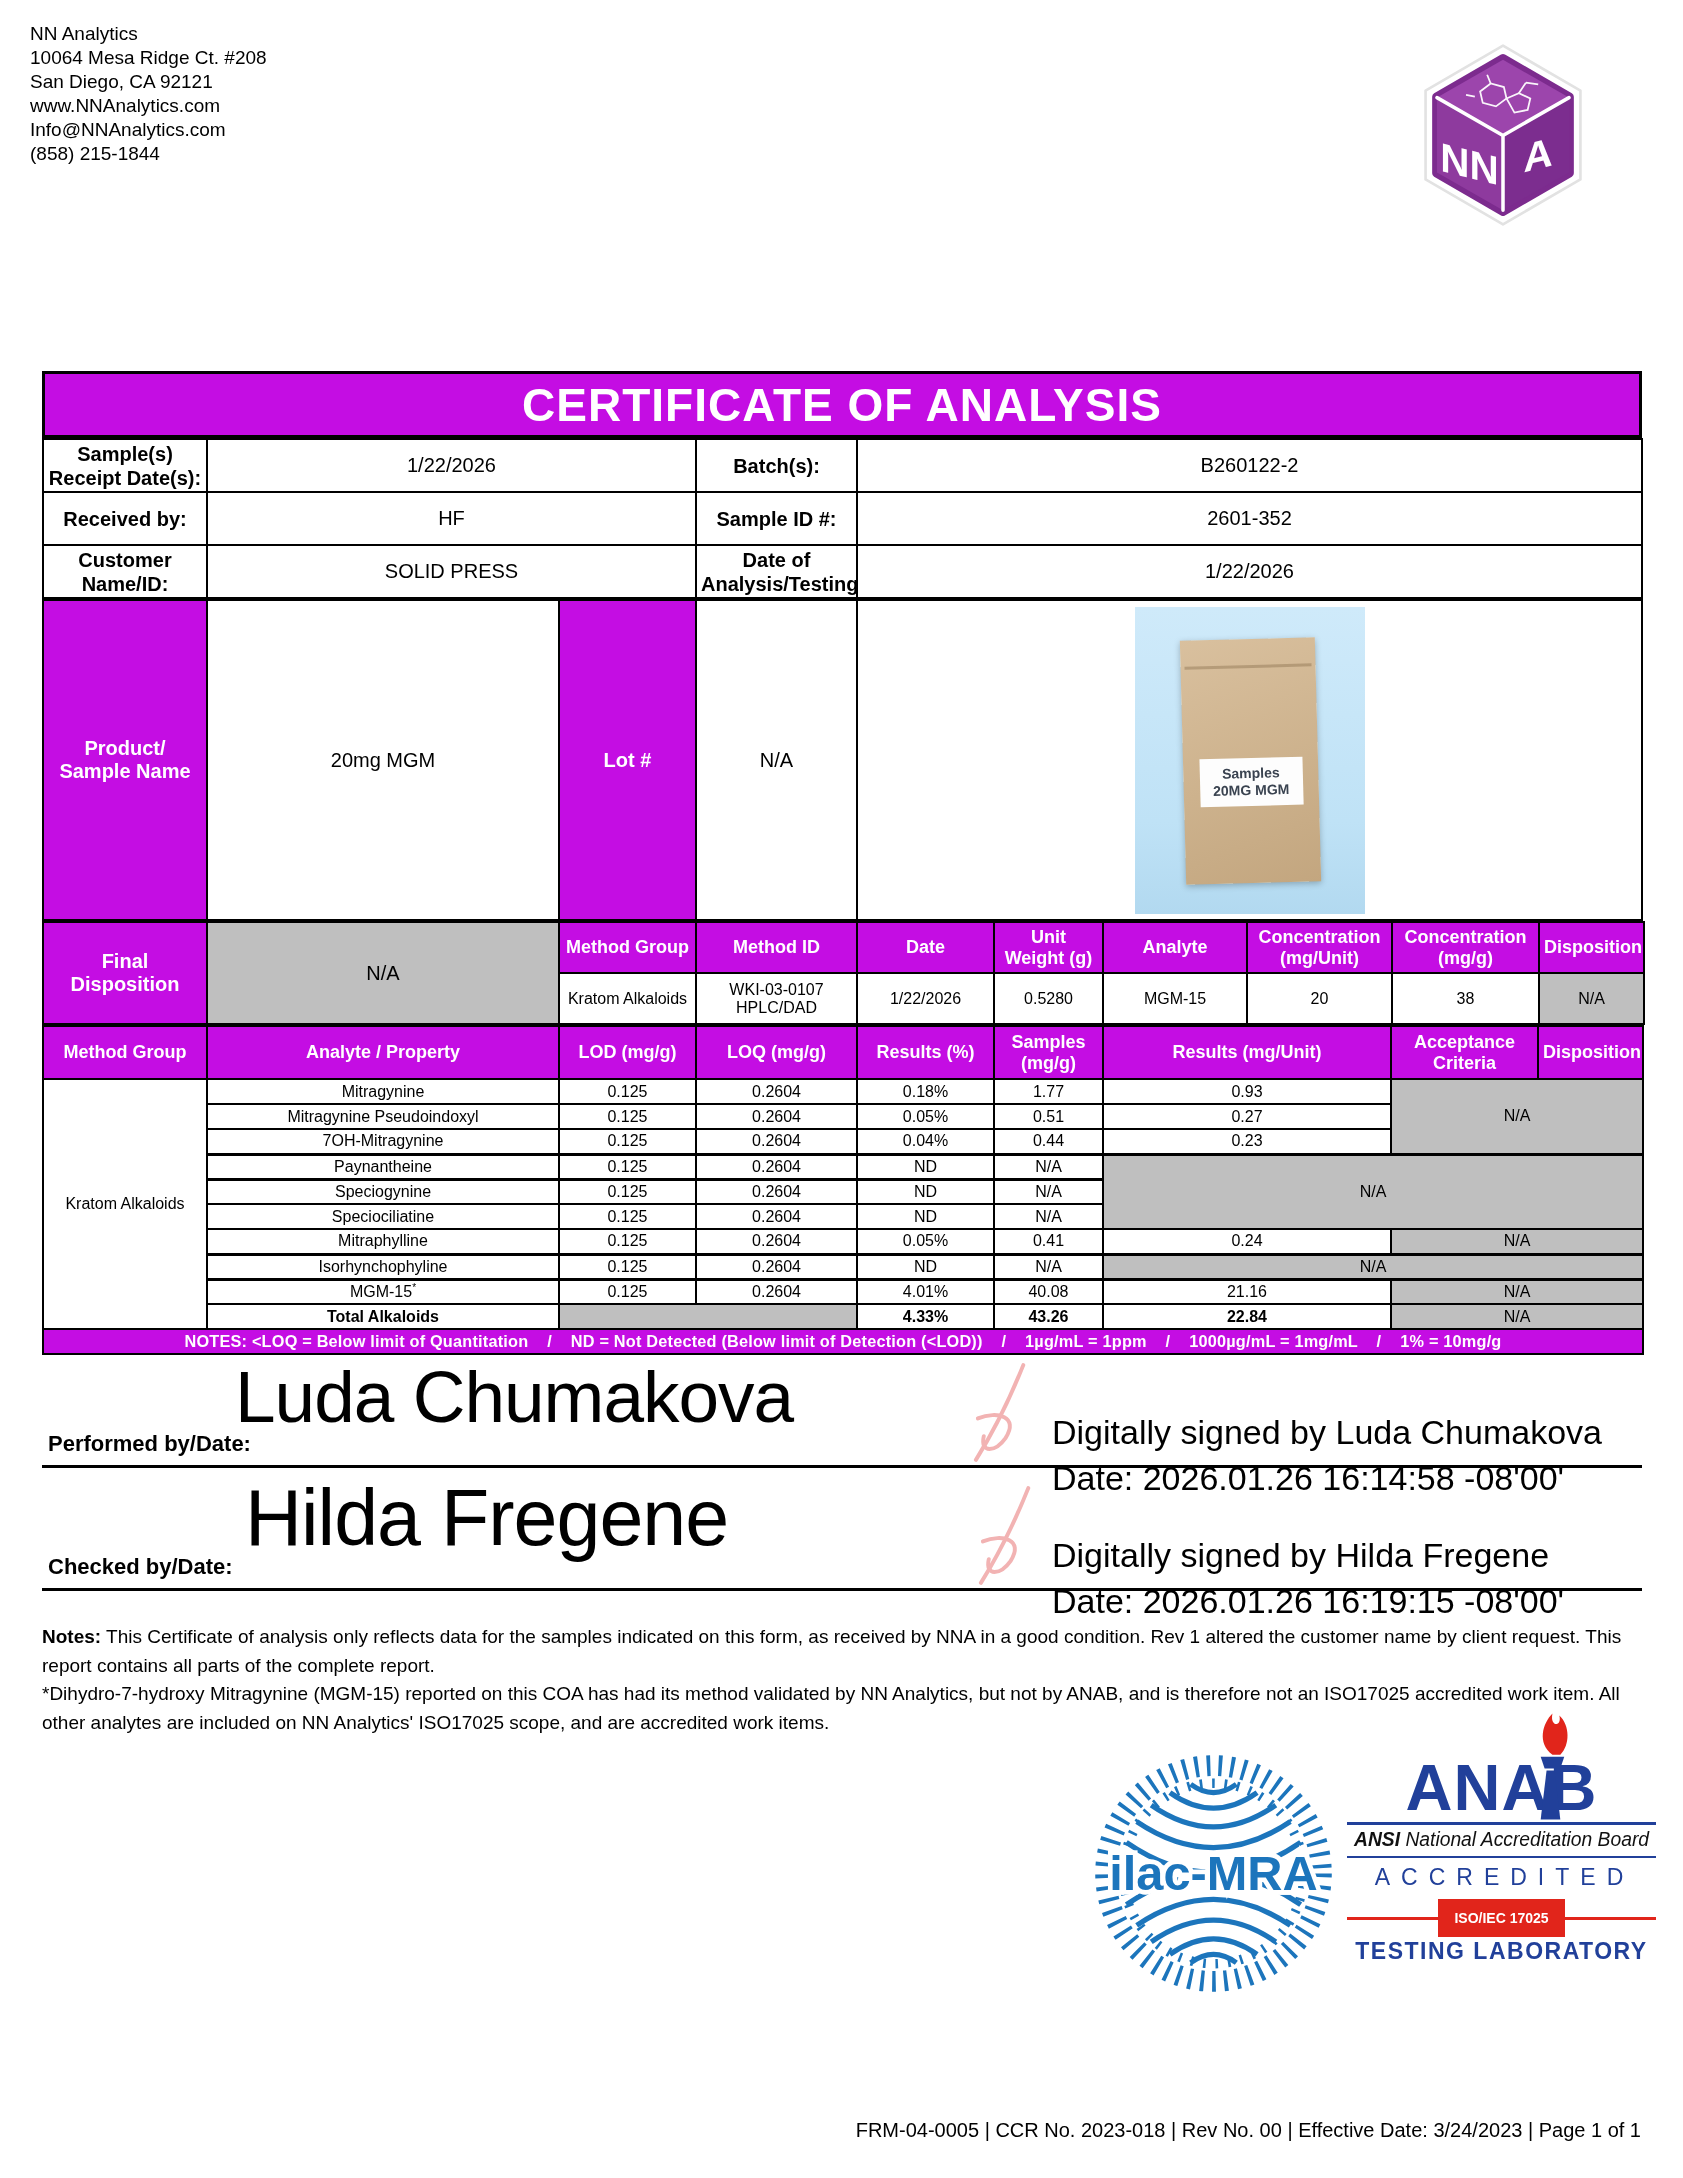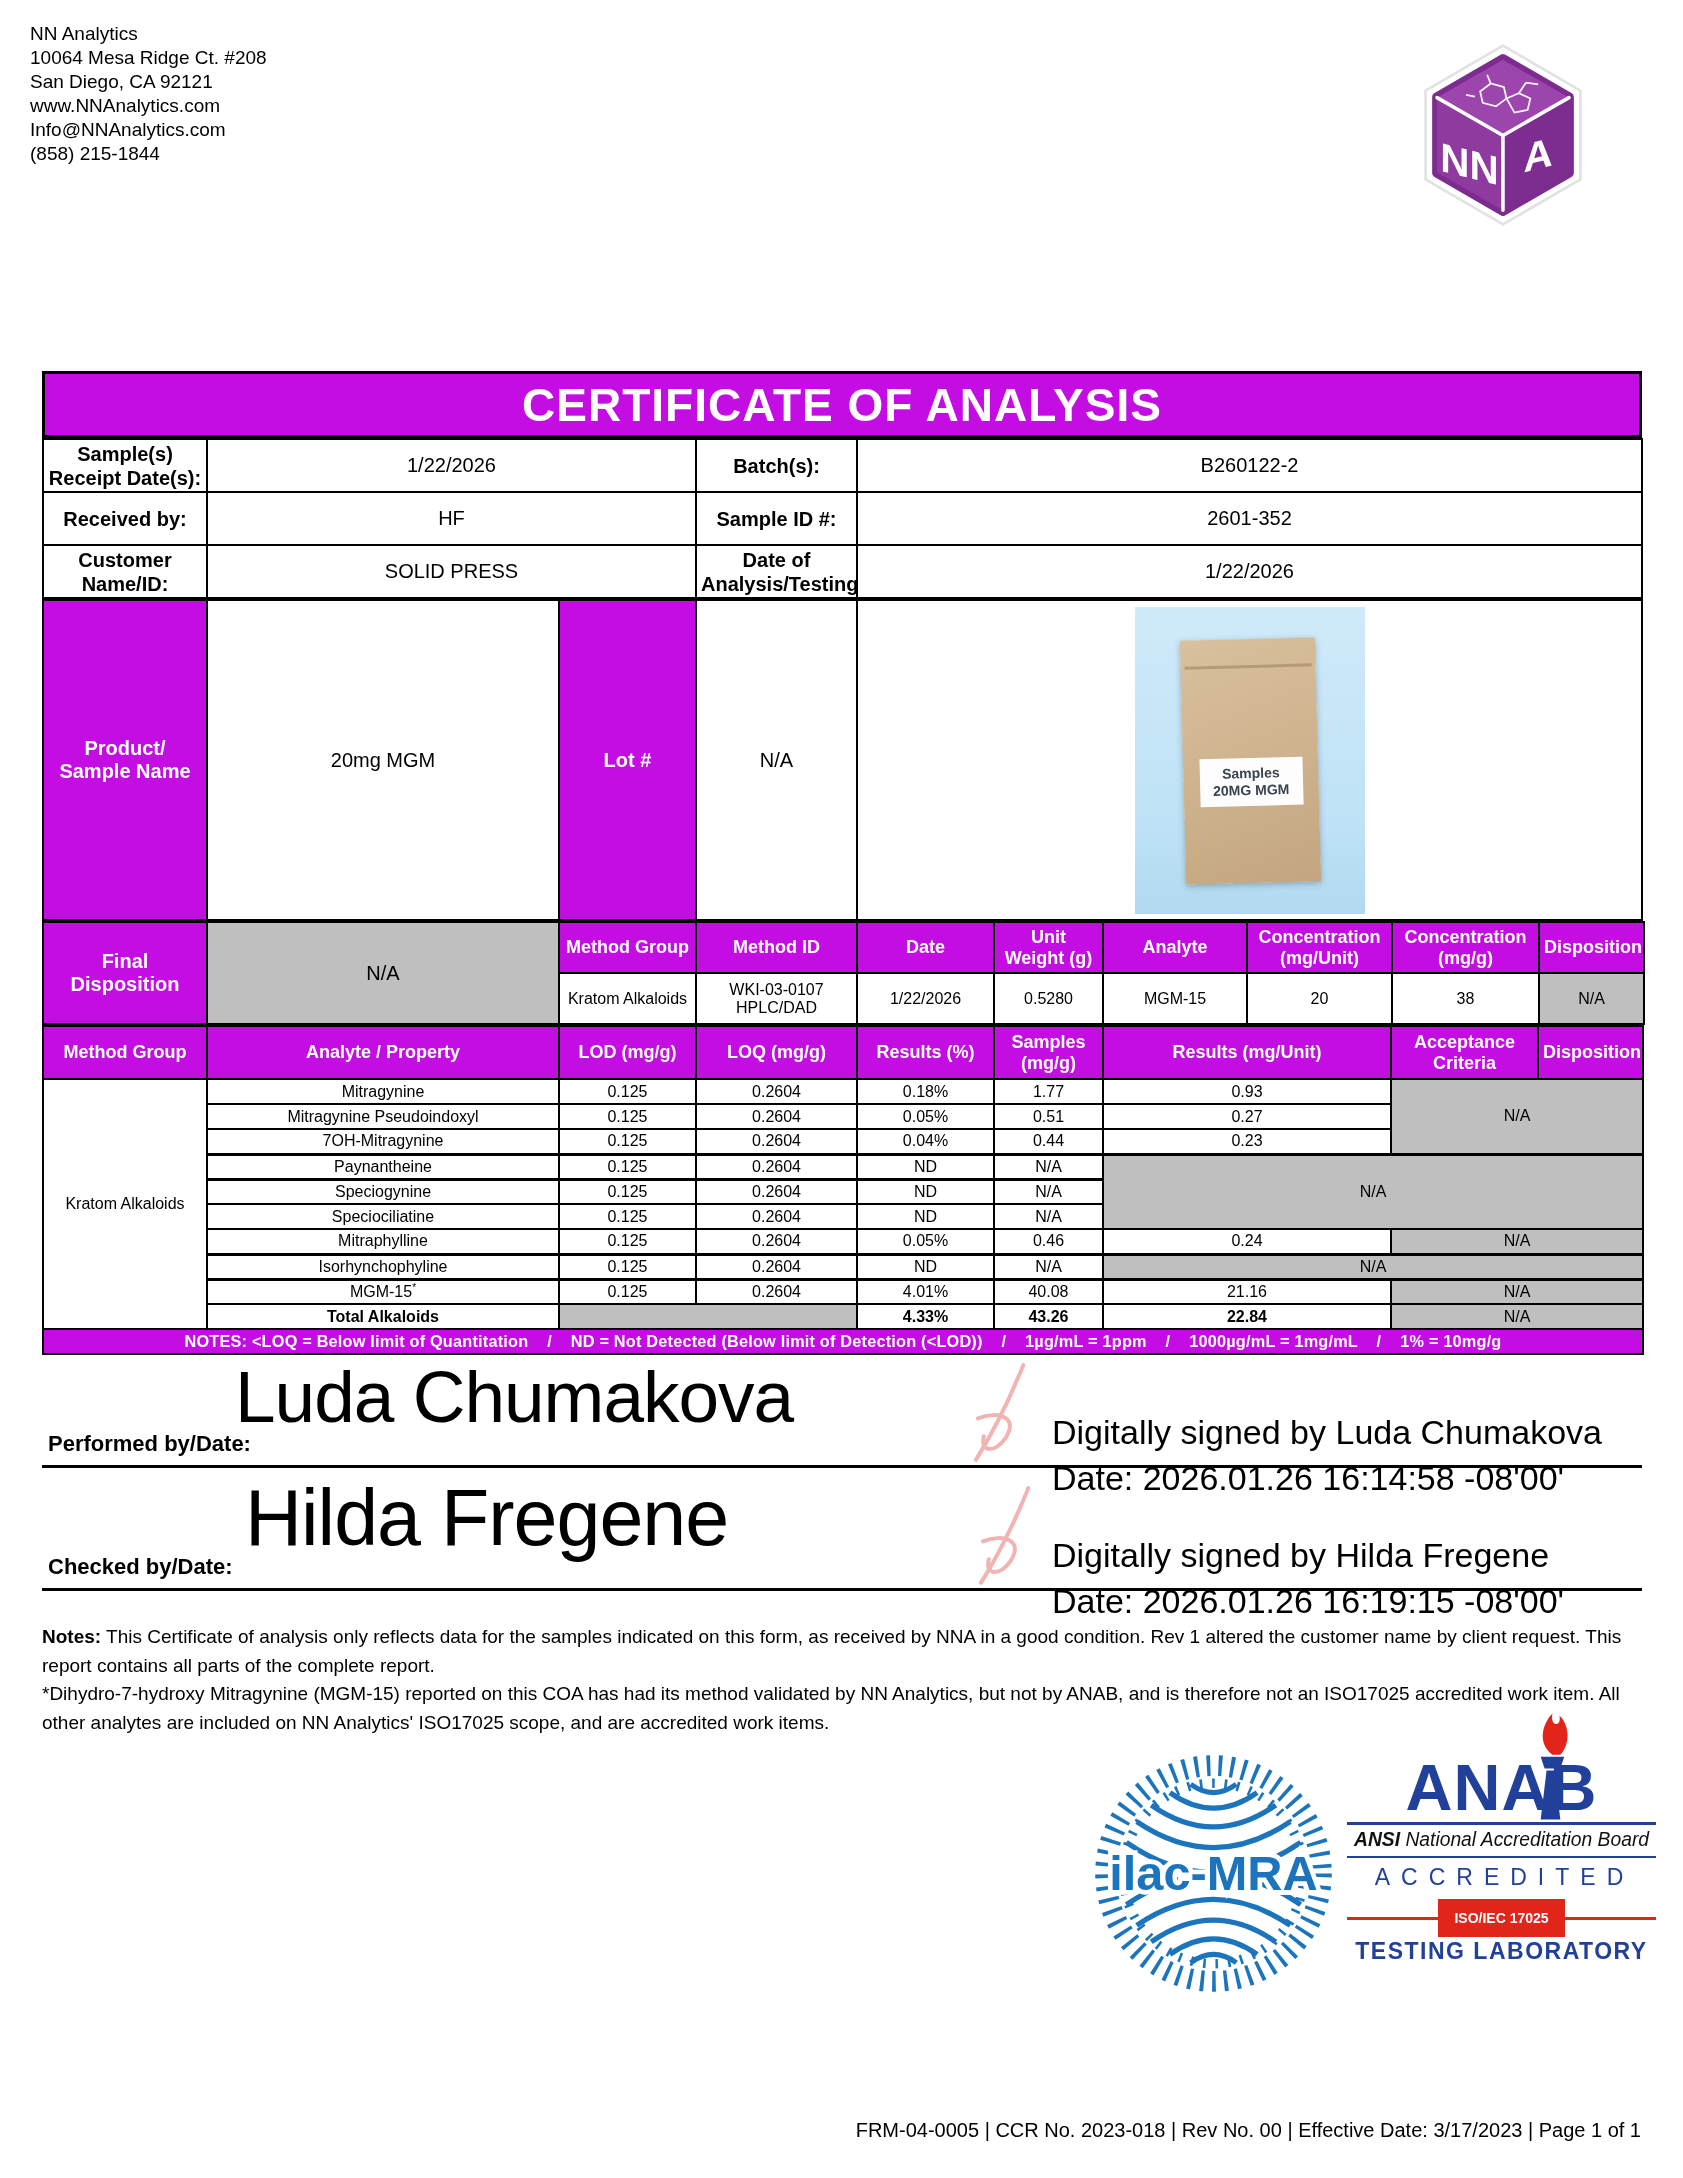--- a/index.html
+++ b/index.html
@@ -282,21 +282,21 @@
       <td>0.125</td>
       <td>0.2604</td>
       <td>ND</td>
       <td>N/A</td>
     </tr>
     <tr>
       <td>Mitraphylline</td>
       <td>0.125</td>
       <td>0.2604</td>
       <td>0.05%</td>
-      <td>0.46</td>
+      <td>0.41</td>
       <td>0.24</td>
       <td class="gray" colspan="2">N/A</td>
     </tr>
     <tr>
       <td style="border-top-width:3px">Isorhynchophyline</td>
       <td style="border-top-width:3px">0.125</td>
       <td style="border-top-width:3px">0.2604</td>
       <td style="border-top-width:3px">ND</td>
       <td style="border-top-width:3px">N/A</td>
       <td class="gray" colspan="3" style="border-top-width:3px">N/A</td>
@@ -394,14 +394,14 @@
       <div class="isoband">
         <div class="line"></div>
         <div class="isobox">ISO/IEC 17025</div>
         <div class="line"></div>
       </div>
       <div class="testlab">TESTING LABORATORY</div>
     </div>
   </div>
 </div>
 
-<div class="pagefooter">FRM-04-0005 | CCR No. 2023-018 | Rev No. 00 | Effective Date: 3/17/2023 | Page 1 of 1</div>
+<div class="pagefooter">FRM-04-0005 | CCR No. 2023-018 | Rev No. 00 | Effective Date: 3/24/2023 | Page 1 of 1</div>
 
 
 </body></html>

